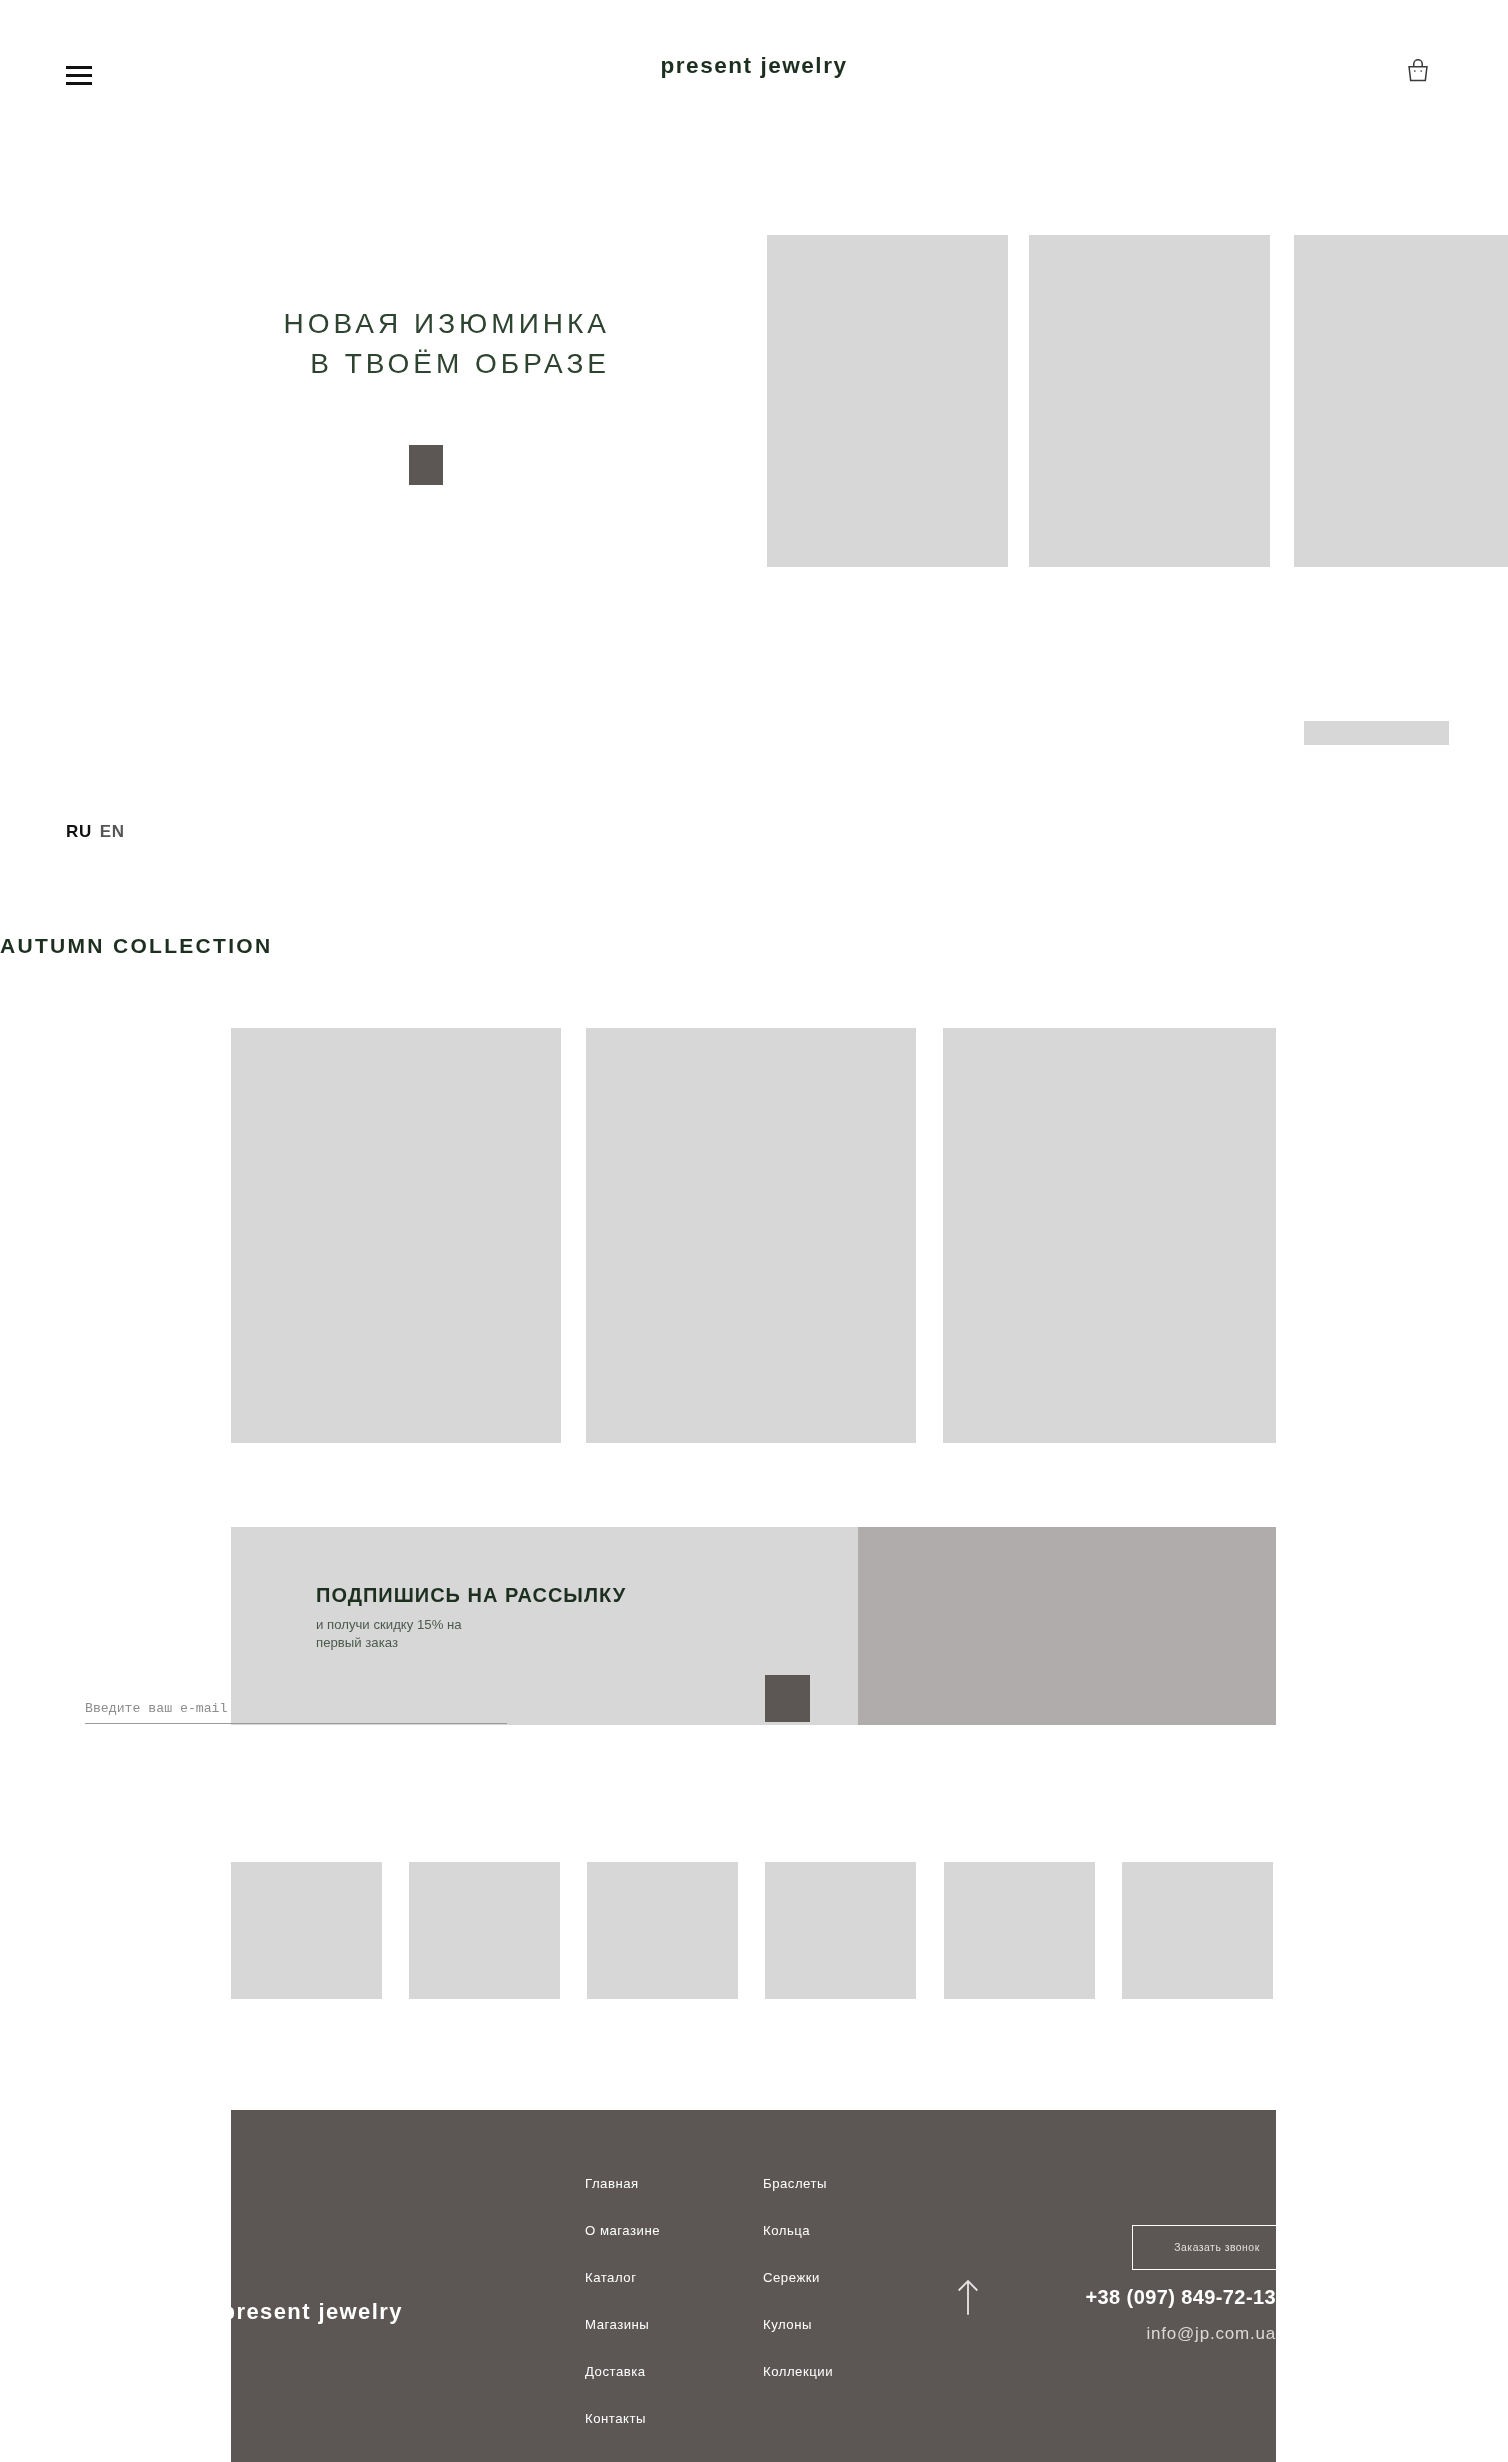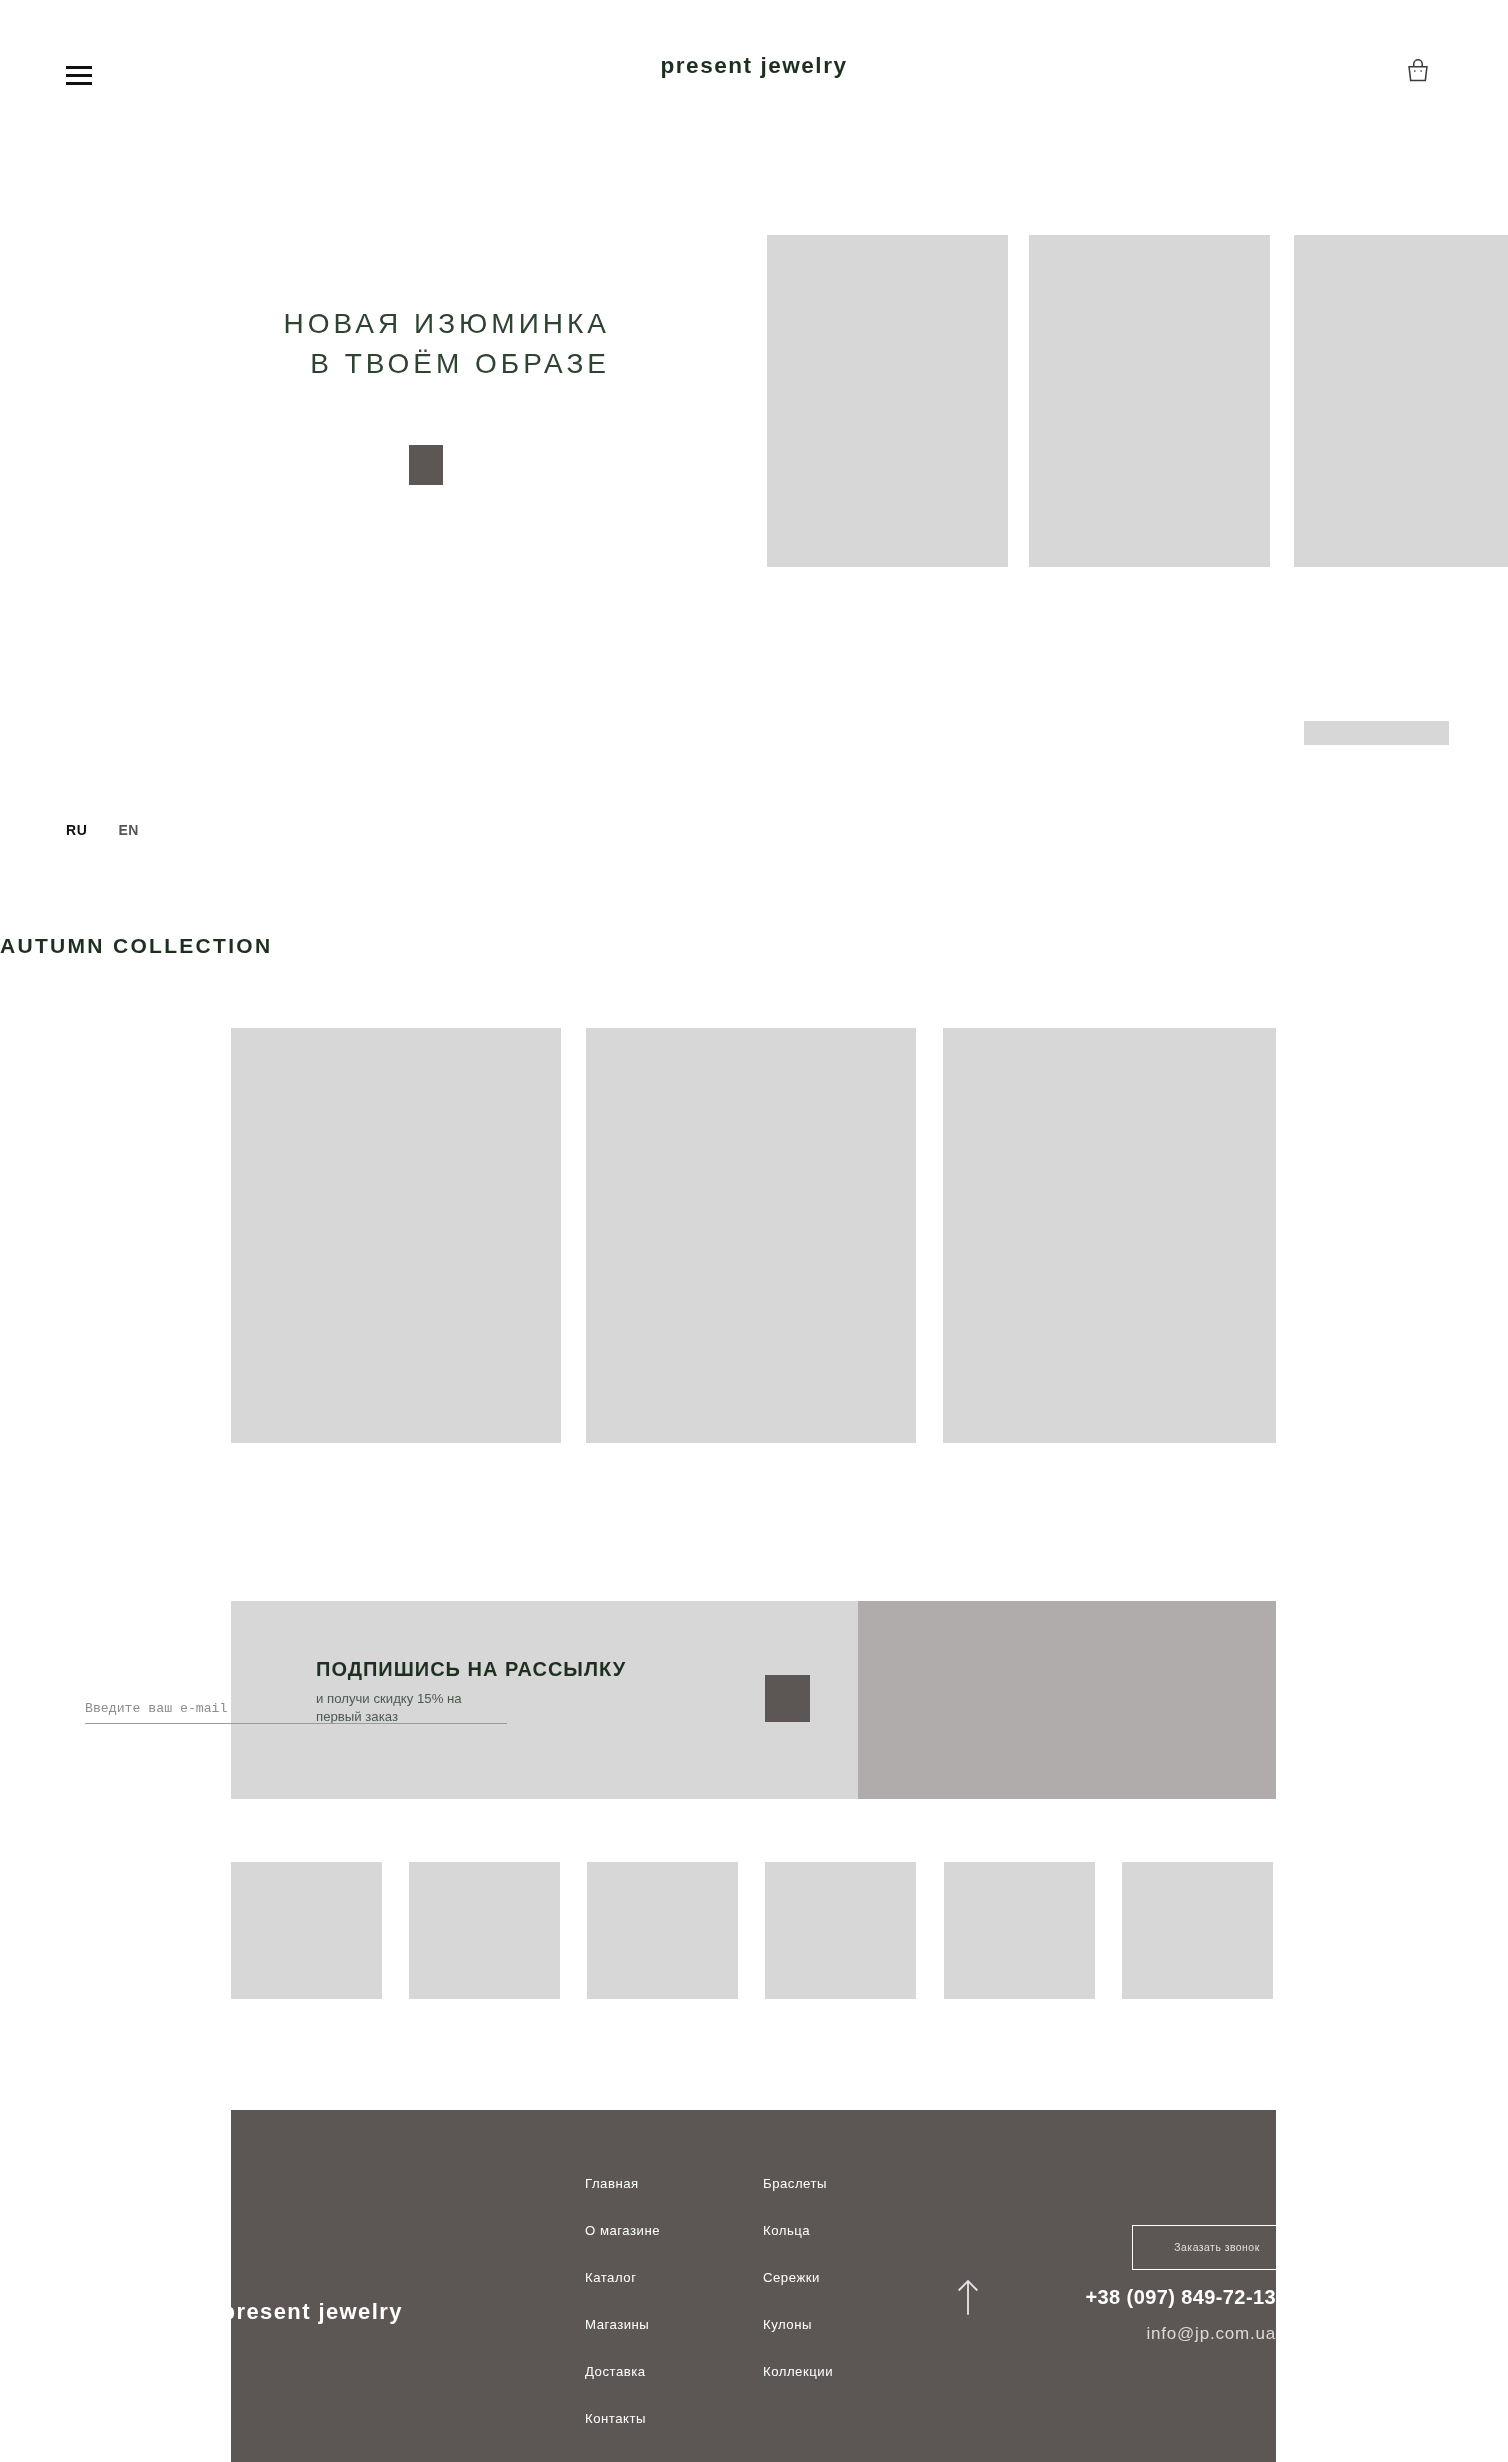--- a/index.html
+++ b/index.html
@@ -92,22 +92,22 @@
     width: 145px; height: 23.6px;
     background: #d7d7d7;
   }
 
   
   .lang {
     position: absolute;
     left: 66px; top: 822px;
     display: flex;
     align-items: baseline;
-    gap: 31px;
-    font-size: 14px;
+    gap: 8px;
+    font-size: 17px;
   }
   .lang .ru { font-weight: 700; color: #111111; cursor: pointer; letter-spacing: 0.6px; }
   .lang .en { font-weight: 700; color: #555555; cursor: pointer; letter-spacing: 0.6px; }
 
   
   .section-title {
     position: absolute;
     left: 0; top: 934px;
     width: 1471px;
     text-align: left;
@@ -122,21 +122,21 @@
     height: 415px;
     background: #d7d7d7;
   }
   .card.c1 { left: 231px; width: 330px; }
   .card.c2 { left: 586px; width: 330px; }
   .card.c3 { left: 943px; width: 333px; }
 
   
   .newsletter {
     position: absolute;
-    left: 231px; top: 1601px;
+    left: 231px; top: 1527px;
     width: 1045px; height: 198px;
   }
   .newsletter .left-panel {
     position: absolute;
     left: 0; top: 0;
     width: 627px; height: 198px;
     background: #d7d7d7;
   }
   .newsletter .right-panel {
     position: absolute;

